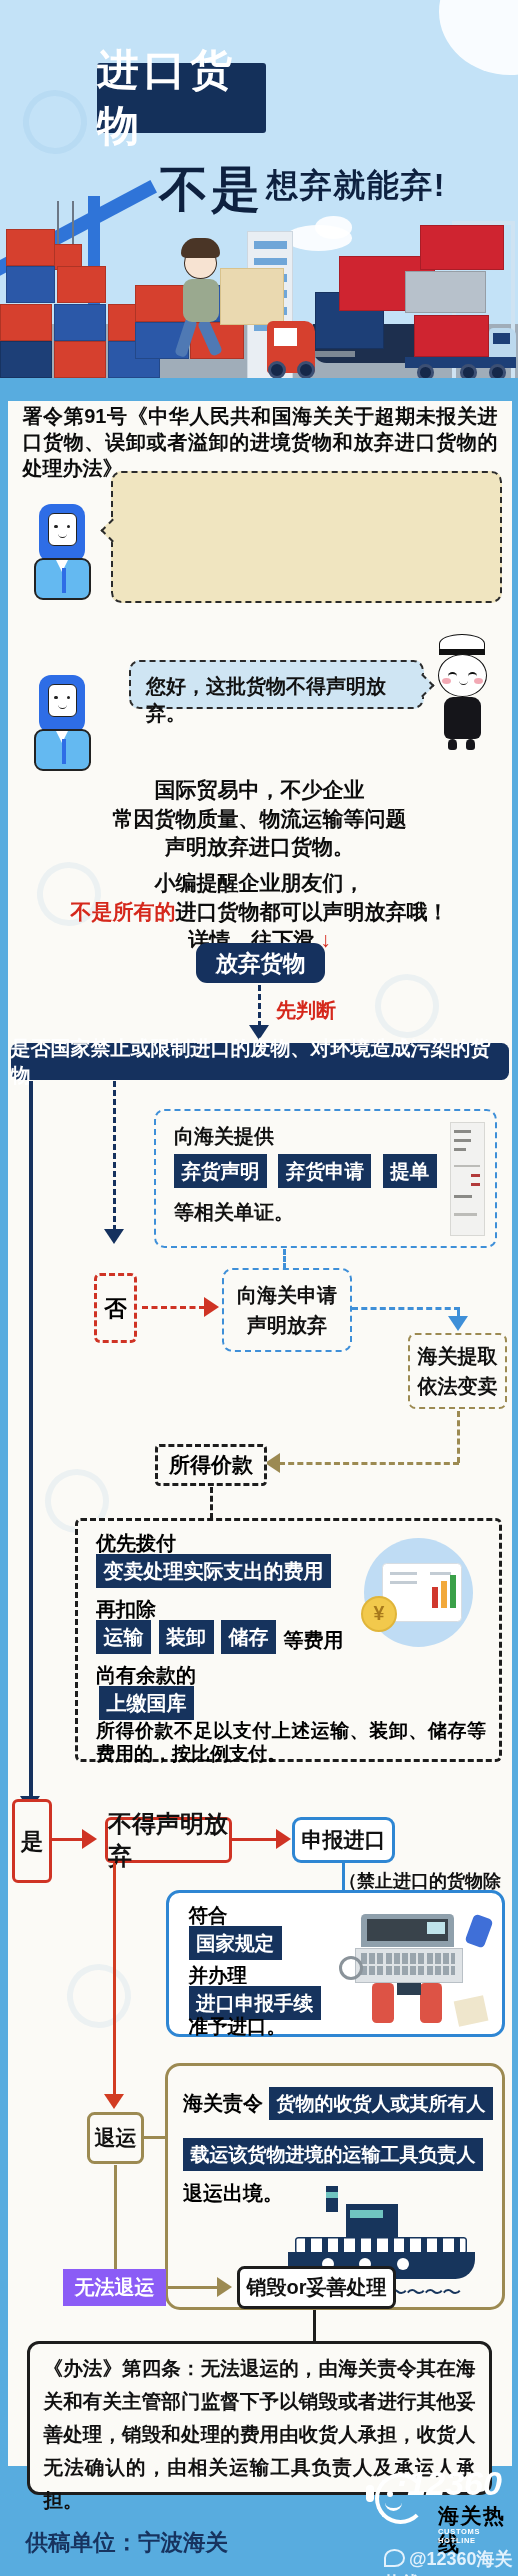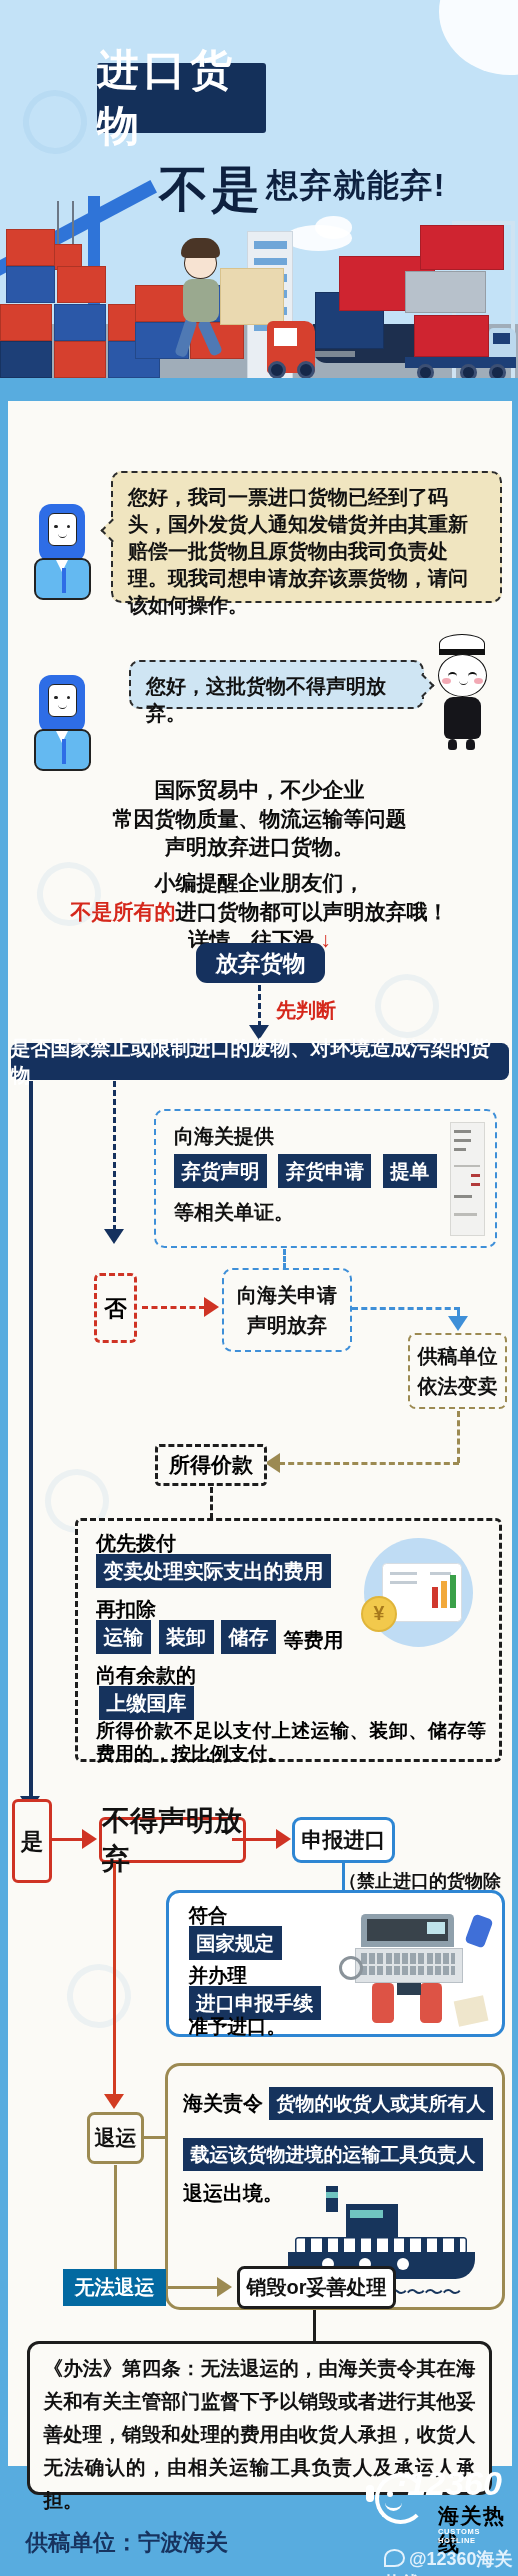--- a/index.html
+++ b/index.html
@@ -206,23 +206,23 @@
   <div class="watermark" style="left:390px;top:1611px;">
       <div class="wm-ring"></div>
     </div>
   <div class="watermark" style="left:67px;top:1964px;">
       <div class="wm-ring"></div>
     </div>
   <div class="watermark" style="left:382px;top:2353px;">
       <div class="wm-ring"></div>
     </div>
 
+  <div class="abs lawtext">署令第91号《中华人民共和国海关关于超期未报关进口货物、误卸或者溢卸的进境货物和放弃进口货物的处理办法》</div>
 
   <div class="bubble bub-tan" style="left:111px;top:471px;width:391px;height:132px;">
-    <span>您好，我司一票进口货物已经到了码头，国外发货人通知发错货并由其重新赔偿一批货物且原货物由我司负责处理。现我司想申请放弃该票货物，请问该如何操作。</span>
     <div class="tail tail-left bub-tan" style="left:-9px;top:49px;"></div>
   </div>
 
   <div>
     <div class="av-hair abs" style="left:39px;top:504px;width:46px;height:58px;"></div>
     <div class="av-face abs" style="left:48px;top:513px;width:28.5px;height:33px;">
       <div class="dot" style="left:5.2px;top:10.5px;"></div>
         <div class="dot" style="right:5.2px;top:10.5px;"></div>
       <div class="smile" style="left:9px;top:18px;"></div>
     </div>
@@ -325,21 +325,21 @@
     <span>向海关申请</span>
     <span>声明放弃</span>
   </div>
   <div class="dash-v bluedash" style="left:283px;top:1249px;height:19.5px;"></div>
   <div class="dash-h bluedash" style="left:352px;top:1307px;width:108px;"></div>
   <div class="dash-v bluedash" style="left:457px;top:1307px;height:10.5px;"></div>
   <div class="arr-down" style="left:448px;top:1316px;border-top-color:#3e8fd8;"></div>
 
 
   <div class="abs" style="left:408px;top:1333px;width:99px;height:76px;border:2.2px dashed #9c8a52;border-radius:7.5px;box-sizing:border-box;background:#fbfaf6;display:flex;flex-direction:column;align-items:center;justify-content:center;font-size:20px;font-weight:800;color:#111;line-height:30px;">
-    <span>供稿单位</span>
+    <span>海关提取</span>
     <span>依法变卖</span>
   </div>
   <div class="dash-v tandash" style="left:457px;top:1411px;height:52px;"></div>
   <div class="dash-h tandash" style="left:279px;top:1462px;width:180px;"></div>
   <div class="arr-left" style="left:265px;top:1453px;"></div>
 
   <div class="abs" style="left:155px;top:1444px;width:112px;height:42px;border:3px dashed #1d1d1d;border-radius:4.5px;box-sizing:border-box;background:#fbfaf6;display:flex;align-items:center;justify-content:center;font-size:21px;font-weight:800;">
     <span>所得价款</span>
   </div>
   <div class="dash-v blackdash" style="left:210px;top:1487px;height:31.5px;"></div>
@@ -374,21 +374,21 @@
       <div style="position:absolute;left:4.5px;top:58px;width:36px;height:36px;background:#f2c94c;border-radius:50%;border:2.2px solid #e0b53a;box-sizing:border-box;color:#a7791c;font-size:19.5px;font-weight:900;display:flex;align-items:center;justify-content:center;">¥</div>
     </div>
   </div>
 
   <div class="redbox" style="left:12px;top:1799px;width:40px;height:84px;font-size:22.5px;">
     <span>是</span>
   </div>
   <div class="abs" style="left:52px;top:1838px;width:31.5px;height:3px;background:#cf3324;"></div>
   <div class="arr-right" style="left:82px;top:1829px;"></div>
 
-  <div class="redbox" style="left:99px;top:1817px;width:147px;height:46px;font-size:28px;">
+  <div class="redbox" style="left:105px;top:1817px;width:127px;height:46px;font-size:24px;">
     <span>不得声明放弃</span>
   </div>
   <div class="abs" style="left:232px;top:1838px;width:45px;height:3px;background:#cf3324;"></div>
   <div class="arr-right" style="left:276px;top:1829px;"></div>
 
   <div class="bluebox-s" style="left:292px;top:1817px;width:103px;height:46px;font-size:21px;">
     <span>申报进口</span>
   </div>
   <div class="abs" style="left:339px;top:1869px;font-size:18px;font-weight:800;color:#111;">（禁止进口的货物除外）</div>
   <div class="abs" style="left:342px;top:1863px;width:3px;height:27px;background:#2e86d3;"></div>
@@ -447,21 +447,21 @@
       <div style="position:absolute;left:7.5px;top:66px;width:187px;height:27px;background:#17355c;border-radius:0 0 19.5px 10.5px;"></div>
       <div style="position:absolute;left:42px;top:72px;width:12px;height:12px;background:#fff;border-radius:50%;"></div>
       <div style="position:absolute;left:79px;top:72px;width:12px;height:12px;background:#fff;border-radius:50%;"></div>
       <div style="position:absolute;left:117px;top:72px;width:12px;height:12px;background:#fff;border-radius:50%;"></div>
       <div style="position:absolute;left:0;top:93px;width:210px;height:15px;color:#17355c;font-size:19.5px;letter-spacing:-1.5px;overflow:hidden;">〜〜〜〜〜〜〜〜〜〜</div>
     </div>
   </div>
 
   <div class="abs" style="left:114px;top:2165px;width:3px;height:105px;background:#9c8a52;"></div>
 
-  <div class="abs" style="left:63px;top:2269px;width:103px;height:37px;background:#0369a1;color:#fff;display:flex;align-items:center;justify-content:center;font-size:20px;font-weight:800;">
+  <div class="abs" style="left:63px;top:2269px;width:103px;height:37px;background:#8b5cf6;color:#fff;display:flex;align-items:center;justify-content:center;font-size:20px;font-weight:800;">
     <span>无法退运</span>
   </div>
   <div class="abs" style="left:166px;top:2286px;width:52px;height:3px;background:#9c8a52;"></div>
   <div class="arr-right" style="left:217px;top:2277px;border-left-color:#9c8a52;"></div>
 
   <div class="blackbox" style="left:237px;top:2266px;width:159px;height:43px;font-size:20px;">
     <span>销毁or妥善处理</span>
   </div>
   <div class="abs" style="left:313px;top:2310px;width:3px;height:31.5px;background:#1d1d1d;"></div>
 

